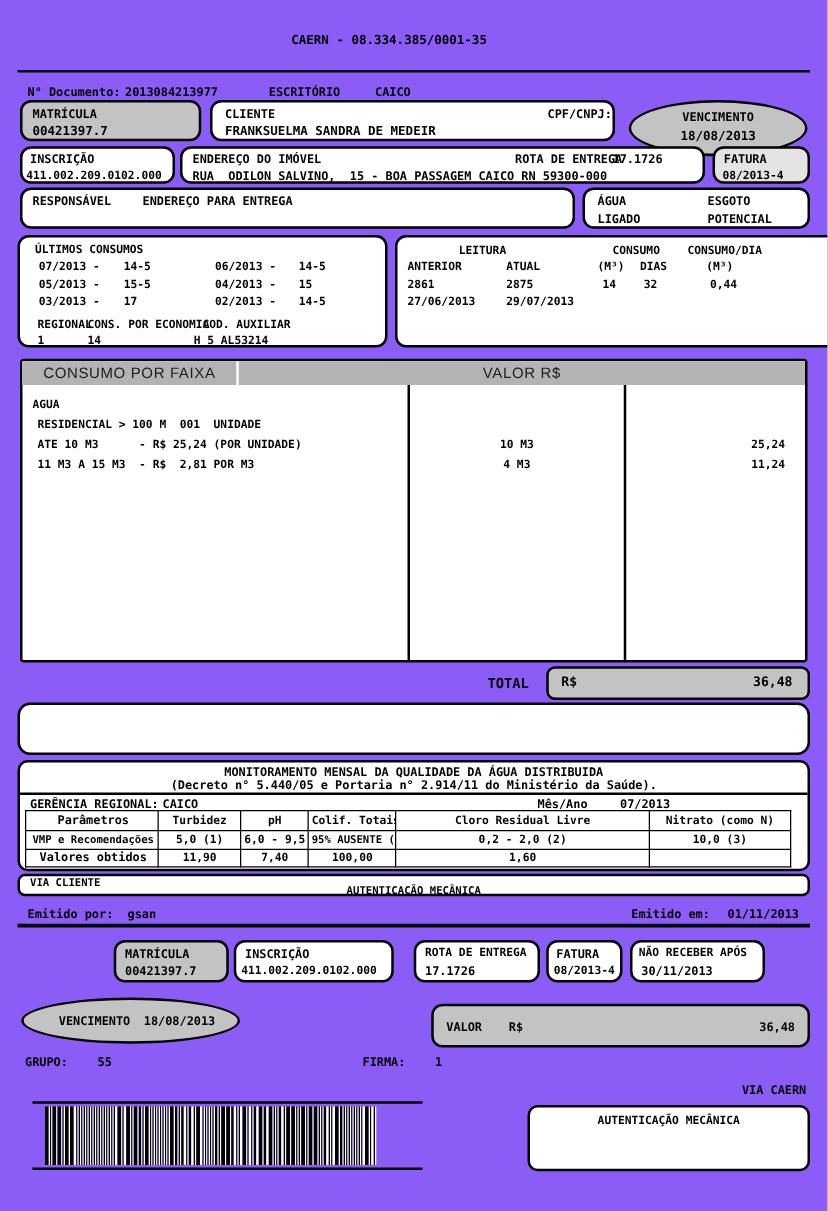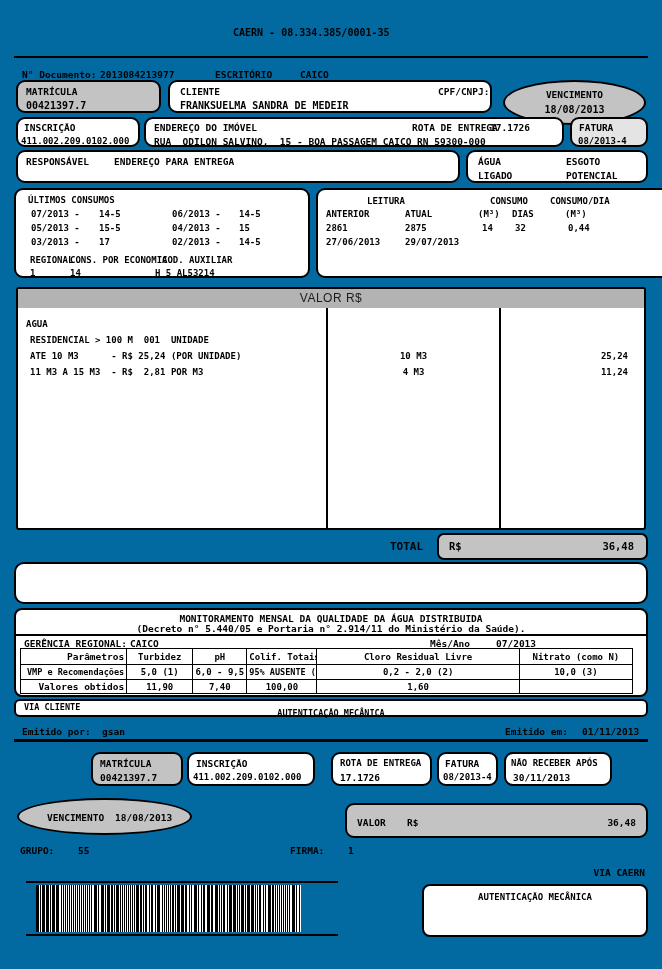--- a/index.html
+++ b/index.html
@@ -1,19 +1,19 @@
 <!DOCTYPE html>
 <html><head>
 <meta charset="utf-8">
 <style>
   * { margin:0; padding:0; box-sizing:border-box; }
   html,body { background:#f5f5f5; }
   .sheet {
     position:relative; width:662px; height:969px; margin:0 auto;
-    background:#0369a1; color:#000;
+    background:#8b5cf6; color:#000;
     font-family:"DejaVu Sans Mono", "Liberation Mono", monospace;
     font-weight:bold; font-size:10px; overflow:hidden;
   }
   .t { position:absolute; white-space:pre; line-height:11px; }
   .ctr { left:0; right:0; text-align:center; }
   .box { position:absolute; border:2px solid #000; border-radius:9px; background:#fff; }
   .sq { border-radius:3px; }
   .gray { background:#c3c3c3; }
   .lgray { background:#e4e4e4; }
   .ellipse { position:absolute; border:2px solid #000; border-radius:50%; background:#c3c3c3; }
@@ -24,21 +24,21 @@
   .svc-head > div {
     background:#b3b3b3; color:#1c1c1c; text-align:center;
     font-family:"Liberation Sans", sans-serif; font-weight:normal;
     font-size:12px; letter-spacing:0.5px; line-height:19px;
   }
   .mon-table { position:absolute; border-collapse:collapse; table-layout:fixed; }
   .mon-table td {
     border:1.5px solid #000; text-align:center; font-size:9px;
     font-weight:bold; padding:0 2px; white-space:pre; overflow:hidden;
   }
-  .mon-table td.l { text-align:right; padding-left:4px; font-size:9.5px; }
+  .mon-table td.l { text-align:center; padding-left:4px; font-size:9.5px; }
   .bars { position:absolute; display:flex; overflow:hidden; }
   .bars > div { flex-shrink:1; height:100%; }
 </style>
 </head>
 <body>
 
 <div class="sheet">
 
   <div class="t s10" style="left:233px; top:27px;">CAERN - 08.334.385/0001-35</div>
   <div class="hline" style="left:14px; top:56px; width:634px; height:2px;"></div>
@@ -123,20 +123,21 @@
     <div class="t s9" style="left:87px;  top:33px;">2875</div>
     <div class="t s9" style="left:164px; top:33px;">14</div>
     <div class="t s9" style="left:197px; top:33px;">32</div>
     <div class="t s9" style="left:250px; top:33px;">0,44</div>
     <div class="t s9" style="left:8px;   top:47px;">27/06/2013</div>
     <div class="t s9" style="left:87px;  top:47px;">29/07/2013</div>
   </div>
 
   <div class="box sq" style="left:16px; top:287px; width:630px; height:243px;">
     <div class="svc-head">
+      <div style="width:171px;">CONSUMO POR FAIXA</div>
       <div style="flex:1;">VALOR R$</div>
     </div>
     <div class="hline" style="left:308px; top:19px; width:2px; height:220px;"></div>
     <div class="hline" style="left:481px; top:19px; width:2px; height:220px;"></div>
     <div class="t s9" style="left:8px;  top:30px;">AGUA</div>
     <div class="t s9" style="left:12px; top:46px;">RESIDENCIAL &gt; 100 M  001  UNIDADE</div>
     <div class="t s9" style="left:12px; top:62px;">ATE 10 M3      - R$ 25,24 (POR UNIDADE)</div>
     <div class="t s9" style="left:310px; top:62px; width:171px; text-align:center;">10 M3</div>
     <div class="t s9" style="left:483px; top:62px; width:135px; text-align:right; padding-right:8px;">25,24</div>
     <div class="t s9" style="left:12px; top:78px;">11 M3 A 15 M3  - R$  2,81 POR M3</div>

